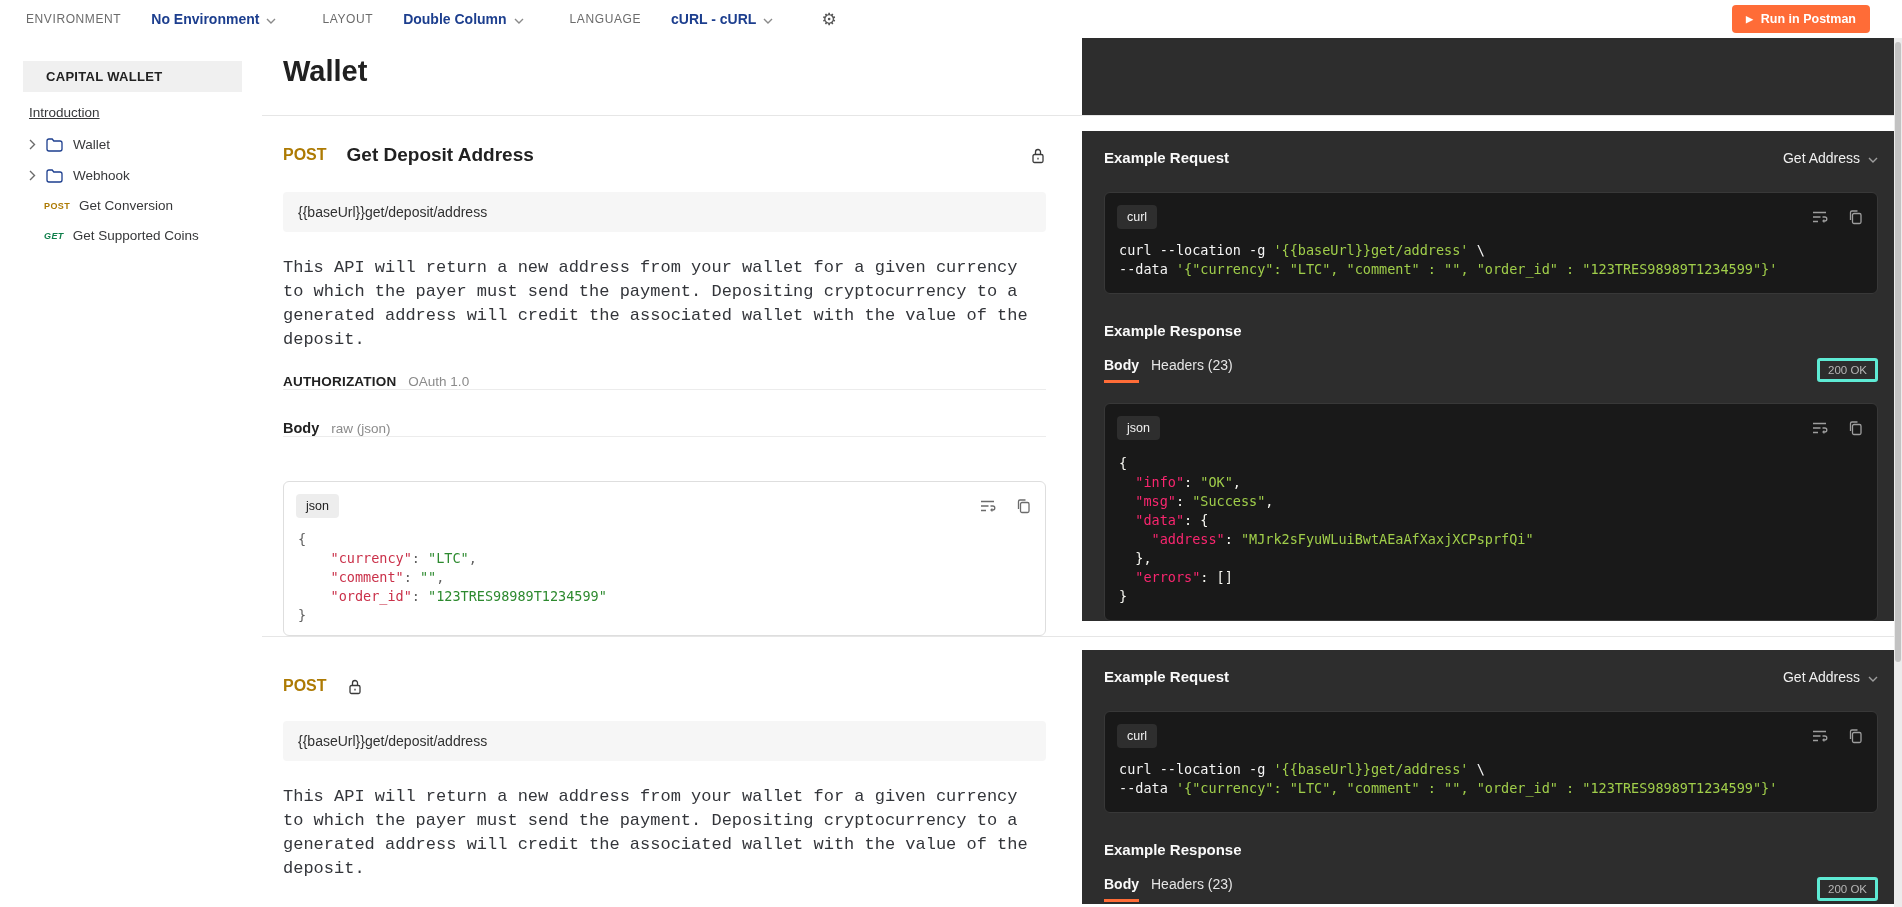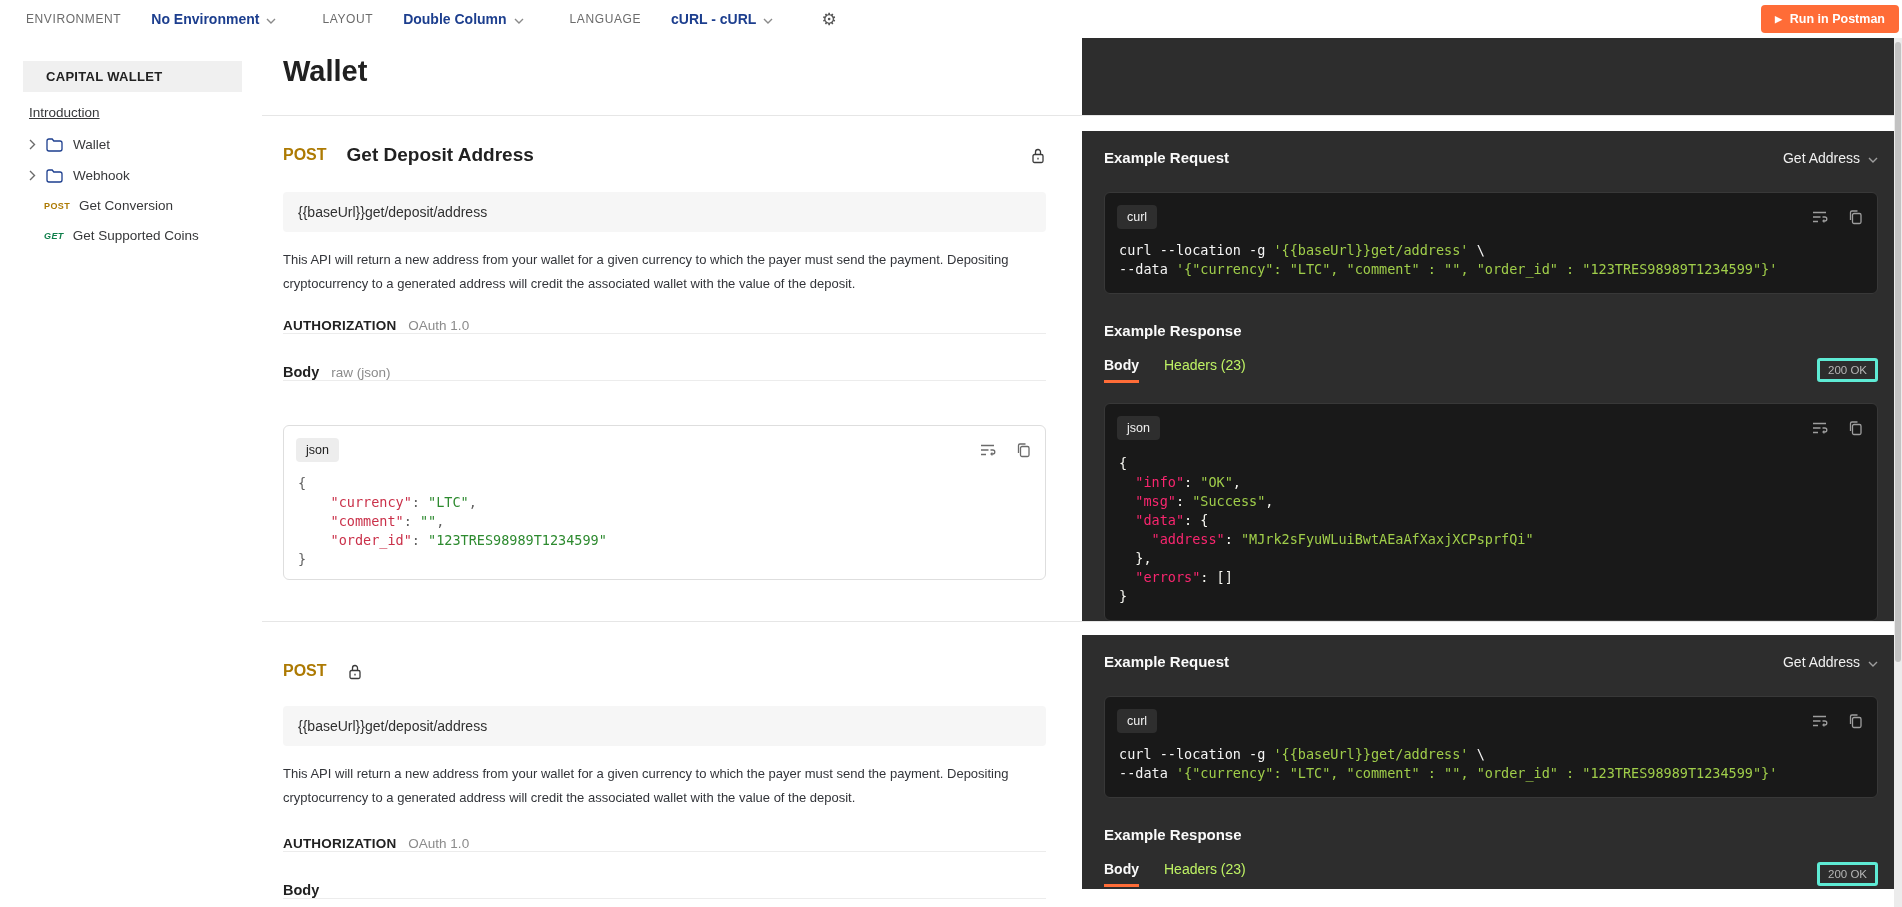--- a/index.html
+++ b/index.html
@@ -1,21 +1,21 @@
 <!DOCTYPE html>
 <html><head>
 <meta charset="utf-8">
 <style>
   * { margin:0; padding:0; box-sizing:border-box; }
   html,body { background:#ffffff; }
   body { font-family:"Liberation Sans", sans-serif; color:#212121; }
   .app { position:relative; width:1902px; height:907px; overflow:hidden; background:#fff; }
 
   
-  .topbar { height:38px; display:flex; align-items:center; padding:0 3px 0 26px; background:#fff; }
+  .topbar { height:38px; display:flex; align-items:center; padding:0 32px 0 26px; background:#fff; }
   .tb-group { display:flex; align-items:center; margin-right:46px; }
   .tb-label { font-size:12px; letter-spacing:.6px; color:#6b6b6b; margin-right:30px; }
   .tb-value { display:flex; align-items:center; gap:7px; font-size:14px; font-weight:700; color:#1c3e8e; cursor:pointer; }
   .tb-value svg { color:#8a8a8a; }
   .gear { font-size:17px; color:#555; cursor:pointer; line-height:1; margin-left:2px; }
   .spacer { flex:1; }
   .run-btn { display:flex; align-items:center; gap:8px; background:#ff6c37; color:#fff; font-size:12.5px; font-weight:700;
              border:none; border-radius:4px; padding:7px 14px; cursor:pointer; }
   .run-btn .play { font-size:9px; }
 
@@ -45,21 +45,21 @@
   .dark-fill { background:#2d2d2d; flex:1; }
 
   
   .ep-head { display:flex; align-items:center; padding-top:28px; }
   .ep-head.second { padding-top:40px; }
   .ep-method { font-size:16px; font-weight:700; margin-right:20px; }
   .ep-title { font-size:19px; font-weight:600; color:#212121; flex:1; }
   .lock { display:flex; color:#3a3a3a; }
   .url-box { margin-top:26px; background:#f6f6f6; border-radius:4px; height:40px; display:flex; align-items:center;
              padding:0 15px; font-size:14px; color:#303030; }
-  .desc { margin-top:16px; font-size:13px; line-height:24px; color:#33353a; max-width:780px; }
+  .desc { margin-top:24px; font-size:17px; line-height:24px; color:#33353a; max-width:780px;font-family:Liberation Mono, monospace; }
   .kv-row { margin-top:22px; display:flex; align-items:baseline; gap:12px; border-bottom:1px solid #ececec; }
   .kv-row.body-row { margin-top:30px; }
   .kv-key { font-size:13.5px; font-weight:700; color:#212121; letter-spacing:.2px; }
   .kv-key.body-key { font-size:14.5px; letter-spacing:0; }
   .kv-val { font-size:13.5px; color:#8b8b8b; }
 
   
   .code-line { white-space:pre; font-family:"DejaVu Sans Mono", monospace; font-size:13.5px; line-height:19px; }
   .block-head { display:flex; align-items:flex-start; padding:12px 14px 0 12px; }
   .chip { font-size:12.5px; border-radius:4px; padding:5px 10px; }
@@ -93,21 +93,21 @@
   .code-dark .tok-punct { color:#f8f8f2; }
   .code-dark .tok-str { color:#a0ce4a; }
   .code-dark .tok-key { color:#f9266f; }
   .code-dark.response .code-body { padding-top:14px; }
 
   .ex-resp-title { margin-top:28px; font-size:15px; font-weight:700; color:#fafafa; }
   .tabs-row { margin-top:18px; display:flex; align-items:center; }
   .tab { font-size:14px; cursor:pointer; }
   .tab.active { color:#fafafa; font-weight:700; position:relative; padding-bottom:10px; }
   .tab.active::after { content:""; position:absolute; left:0; right:0; bottom:0; height:3px; background:#ff6c37; }
-  .tab.inactive { color:#bef264; margin-left:25px; padding-bottom:10px; }
+  .tab.inactive { color:#e5e5e5; margin-left:12px; padding-bottom:10px; }
   .status-badge { margin-left:auto; font-size:11.5px; color:#b6b6b6; border:3px solid #5eead4; border-radius:3px; padding:3px 8px; }
   .resp-block { margin-top:20px; }
 
   
   .scrollbar { position:absolute; right:0; top:38px; width:8px; height:869px; background:#ececec; }
   .scroll-thumb { position:absolute; top:4px; left:1px; width:6px; height:620px; background:#c2c2c2; border-radius:3px; }
 </style>
 </head>
 <body>
 

